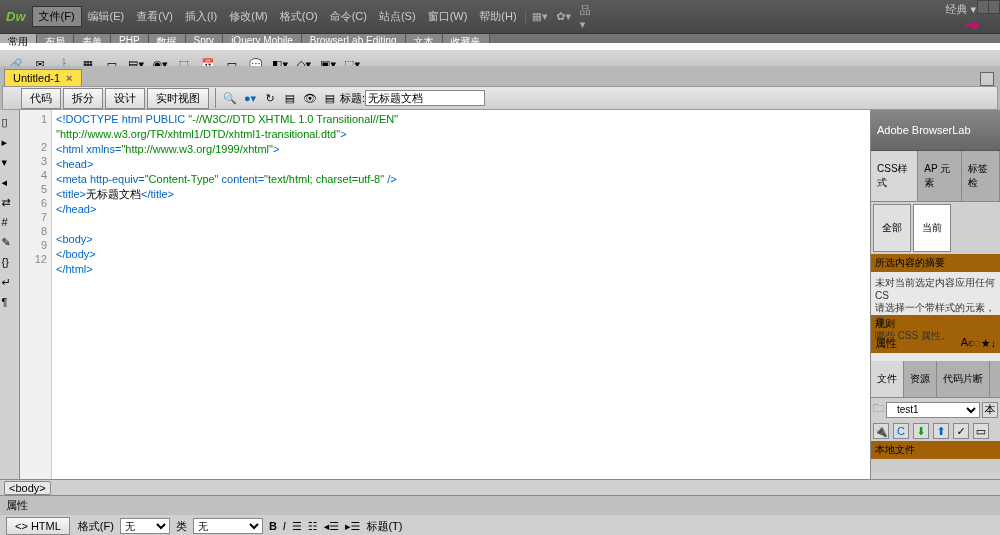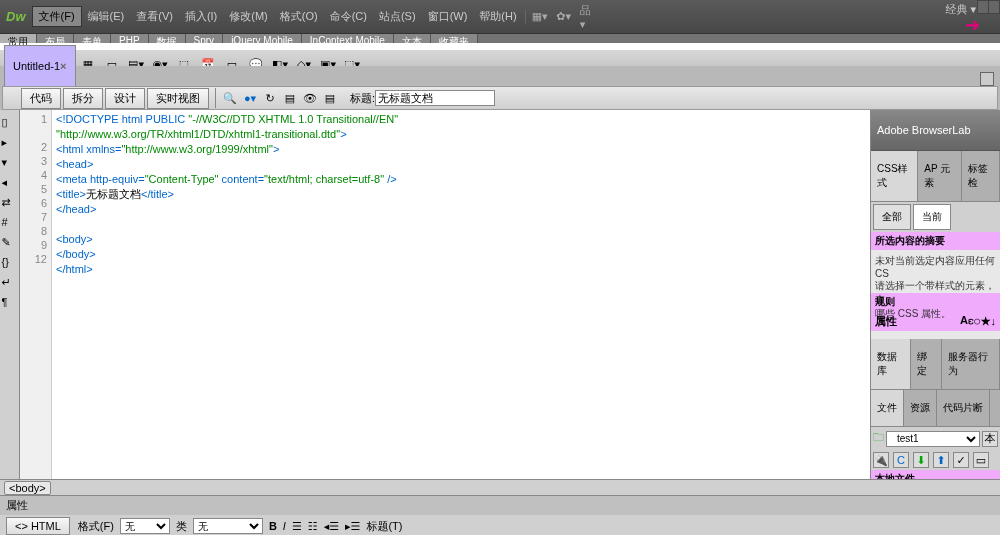--- a/index.html
+++ b/index.html
@@ -14,44 +14,44 @@
 .win-controls{position:absolute;right:0;top:0;display:flex}
 .win-btn{width:12px;height:14px;background:#666;border:1px solid #444;margin-left:-1px}
 .tabbar{height:16px;background:#737373;display:flex;border-bottom:7px solid #ffffff}
 .tab{padding:1px 8px;background:#888;color:#fff;font-size:10px;border-right:1px solid #555;cursor:pointer}
 .tab.active{background:#b0b0b0;color:#000}
 .toolbar{height:30px;background:linear-gradient(#d8d8d8,#bababa);display:flex;align-items:center;border-bottom:1px solid #888;padding:0 4px}
 .tb-btn{width:22px;height:20px;margin:0 1px;border:1px solid transparent;display:inline-flex;align-items:center;justify-content:center;cursor:pointer}
 .tb-sep{width:1px;height:20px;background:#888;margin:0 4px}
 .doc-area{position:absolute;top:66px;left:0;right:0;bottom:0;background:#b8b8b8}
 .doc-tab-row{height:20px;background:#b8b8b8;display:flex;align-items:flex-end;padding-left:4px}
-.doc-tab{background:#c4b5fd;padding:14px 8px;border:1px solid #888;border-bottom:none;display:flex;align-items:center;font-size:11px}
+.doc-tab{background:#fde047;padding:2px 8px;border:1px solid #888;border-bottom:none;display:flex;align-items:center;gap:6px;font-size:11px}
 .doc-close{cursor:pointer;color:#666;font-weight:bold}
 .doc-max{margin-left:auto;margin-right:6px;width:14px;height:14px;border:1px solid #666;cursor:pointer;background:#ccc}
 .doc-toolbar{height:24px;background:linear-gradient(#e8e8e8,#d0d0d0);border:1px solid #999;display:flex;align-items:center;padding:0 18px;margin:0 2px}
 .view-btn{padding:2px 8px;background:linear-gradient(#f8f8f8,#ddd);border:1px solid #888;margin-right:2px;cursor:pointer;font-size:11px}
 .doc-tb-btn{width:18px;height:18px;margin:0 1px;display:inline-flex;align-items:center;justify-content:center;cursor:pointer}
 .title-input{width:120px;height:16px;border:1px solid #888;background:#fff;padding:0 2px;font-size:11px}
 .main-split{position:absolute;top:110px;left:0;right:0;bottom:40px;display:flex}
 .left-tools{width:20px;background:#d0d0d0;border-right:1px solid #888;display:flex;flex-direction:column;align-items:center;padding-top:4px}
 .left-tools .lt{width:16px;height:16px;margin:2px 0;cursor:pointer}
 .gutter{width:32px;background:#f0f0f0;border-right:1px solid #ccc;text-align:right;padding:2px 4px 0 0;color:#888;font-family:"Courier New",monospace;font-size:12px;line-height:14px}
 .code{flex:1;background:#fff;font-family:"Courier New",monospace;font-size:12px;line-height:14px;padding:2px 4px;color:#000;white-space:pre;overflow:hidden}
 .code .tag{color:#0066cc}
 .code .str{color:#008800}
 .right-panels{width:130px;background:#d0d0d0;border-left:1px solid #888;overflow:hidden}
 .panel-hdr{background:linear-gradient(#888,#666);color:#fff;padding:14px 6px;font-size:11px;border-bottom:1px solid #555}
 .panel-tabs{display:flex;background:#b0b0b0;border-bottom:1px solid #888}
 .panel-tab{padding:11px 6px;font-size:10px;border-right:1px solid #888;cursor:pointer}
 .panel-tab.active{background:#d8d8d8}
 .sub-tabs{display:flex;padding:2px;gap:2px}
-.sub-tab{padding:5px 8px;border:1px solid #888;background:#e0e0e0;cursor:pointer;font-size:10px}
+.sub-tab{padding:16px 8px;border:1px solid #888;background:#e0e0e0;cursor:pointer;font-size:10px}
 .sub-tab.active{background:#fff}
 .panel-body{padding:4px;font-size:10px;color:#333;background:#e8e8e8}
-.panel-sec-hdr{background:#f0abfc;padding:2px 4px;font-size:10px;font-weight:bold;display:flex;align-items:center}
+.panel-sec-hdr{background:#a16207;padding:2px 4px;font-size:10px;font-weight:normal;display:flex;align-items:center}
 .file-row{display:flex;align-items:center;padding:2px;gap:2px}
 .file-sel{flex:1;height:16px;border:1px solid #888;background:#fff;font-size:10px;padding:0 6px}
 .file-btns{display:flex;padding:2px;gap:4px}
 .fbtn{width:16px;height:16px;border:1px solid #888;background:#ddd;cursor:pointer;display:inline-flex;align-items:center;justify-content:center}
 .tag-path{position:absolute;bottom:40px;left:0;right:0;height:16px;background:#d0d0d0;border-top:1px solid #888;padding:0 4px;font-size:10px;display:flex;align-items:center}
 .tag-chip{background:#e8e8e8;border:1px solid #888;padding:0 4px;border-radius:2px}
 .prop-panel{position:absolute;bottom:0;left:0;right:0;height:40px;background:#d0d0d0;border-top:1px solid #888}
 .prop-hdr{padding:2px 6px;font-size:11px;background:#c0c0c0}
 .prop-body{display:flex;align-items:center;padding:2px 6px;gap:6px;font-size:10px;height:22px}
 .prop-sel{height:16px;border:1px solid #888;background:#fff;font-size:10px}
@@ -85,21 +85,21 @@
 <div class="arrow-annotation">➔</div>
 
 <div class="tabbar">
   <span class="tab active">常用</span>
   <span class="tab">布局</span>
   <span class="tab">表单</span>
   <span class="tab">PHP</span>
   <span class="tab">数据</span>
   <span class="tab">Spry</span>
   <span class="tab">jQuery Mobile</span>
-  <span class="tab">InContext Mobile</span>
+  <span class="tab">BrowserLab Editing</span>
   <span class="tab">文本</span>
   <span class="tab">收藏夹</span>
 </div>
 
 <div class="toolbar">
   <span class="tb-btn">🔗</span>
   <span class="tb-btn">✉</span>
   <span class="tb-btn">⚓</span>
   <span class="tb-btn">▦</span>
   <span class="tb-btn">▭</span>
@@ -128,21 +128,21 @@
     <span class="view-btn">拆分</span>
     <span class="view-btn">设计</span>
     <span class="view-btn">实时视图</span>
     <span class="tb-sep"></span>
     <span class="doc-tb-btn">🔍</span>
     <span class="doc-tb-btn" style="color:#06c">●▾</span>
     <span class="doc-tb-btn">↻</span>
     <span class="doc-tb-btn">▤</span>
     <span class="doc-tb-btn">👁</span>
     <span class="doc-tb-btn">▤</span>
-    <span style="margin-left:10px">标题:</span>
+    <span style="">标题:</span>
     <input class="title-input" value="无标题文档" style="">
   </div>
 </div>
 
 <div class="main-split">
   <div class="left-tools">
     <span class="lt">▯</span>
     <span class="lt">▸</span>
     <span class="lt">▾</span>
     <span class="lt">◂</span>
@@ -194,25 +194,20 @@
 请选择一个带样式的元素，查
 哪些 CSS 属性。</div>
     <div class="panel-sec-hdr">规则</div>
     <div class="panel-sec-hdr">
       <span>属性</span>
       <span style="margin-left:auto">Aႄ</span>
       <span>★↓</span>
     </div>
     <div class="panel-body" style="height:8px"></div>
 
-    <div class="panel-tabs">
-      <span class="panel-tab active">数据库</span>
-      <span class="panel-tab">绑定</span>
-      <span class="panel-tab">服务器行为</span>
-    </div>
     <div class="panel-tabs">
       <span class="panel-tab active">文件</span>
       <span class="panel-tab">资源</span>
       <span class="panel-tab">代码片断</span>
     </div>
     <div class="file-row">
       <span style="color:#3a3">🗀</span>
       <select class="file-sel"><option>test1</option></select>
       <span class="fbtn">本</span>
     </div>

